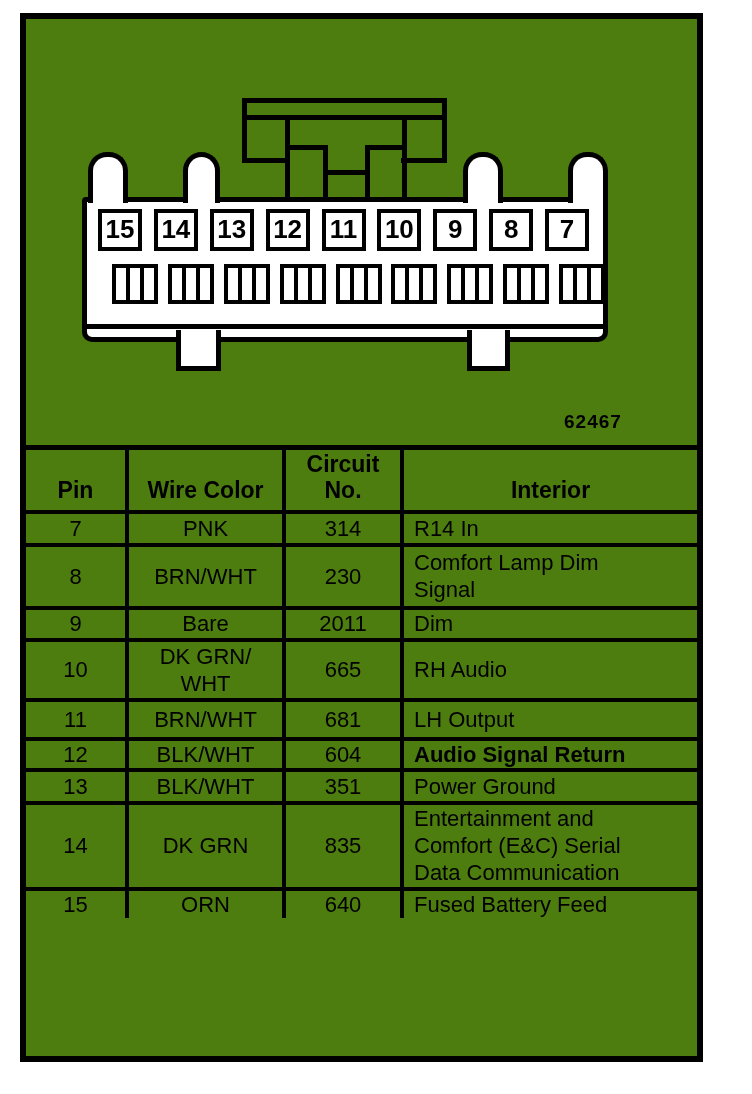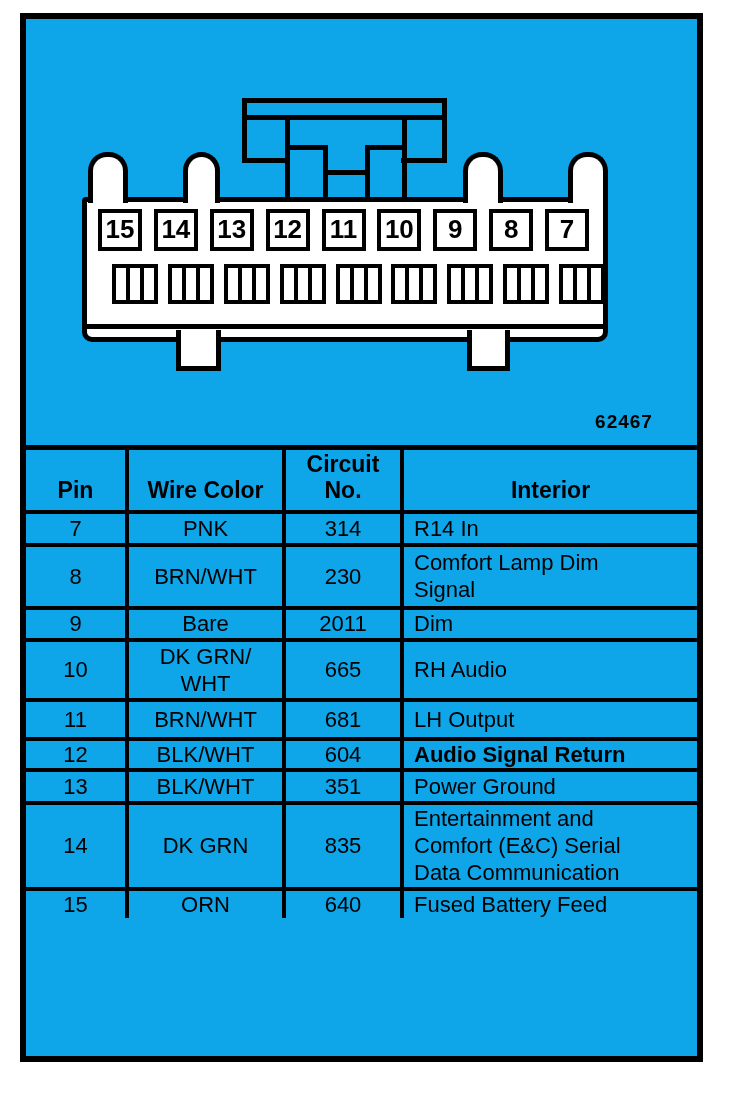--- a/index.html
+++ b/index.html
@@ -7,21 +7,21 @@
   body {
     width: 752px; height: 1094px;
     font-family: "Liberation Sans", sans-serif;
     color:#000;
     position: relative;
   }
   .frame {
     position:absolute; left:20px; top:13px;
     width:683px; height:1049px;
     border:6px solid #000;
-    background:#0ea5e9;
+    background:#4d7c0f;
   }
   
   .figure { position:relative; width:100%; height:426px; overflow:hidden; }
   .abs { position:absolute; }
   .ln { position:absolute; background:#000; }
   .body-shell {
     position:absolute; left:56px; top:178px; width:526px; height:145px;
     border:5px solid #000; border-radius:4px 4px 10px 10px; z-index:1; background:#fff;
   }
   .body-innerline { left:58px; top:305px; width:522px; height:5px; z-index:2; }
@@ -40,21 +40,21 @@
     font-weight:700; font-size:26px; line-height:33px; text-align:center;
   }
   .term-slot {
     position:absolute; top:245px; width:46px; height:40px; z-index:5;
     border:4px solid #000; background:#fff;
   }
   .term-slot i { position:absolute; top:0; width:4px; height:100%; background:#000; }
   .term-slot i.a { left:10px; } .term-slot i.b { left:24px; }
   .fig-num {
     position:absolute; right:13px; top:392px; width:120px;
-    font-weight:700; font-size:19px; text-align:center; letter-spacing:1px;
+    font-weight:700; font-size:19px; text-align:left; letter-spacing:1px;
   }
   
   table.pins {
     width:100%; border-collapse:collapse; table-layout:fixed;
     border-top:5px solid #000;
   }
   table.pins td { border:4px solid #000; white-space:pre-line; overflow:hidden; }
   table.pins tr td:first-child { border-left:none; }
   table.pins tr td:last-child  { border-right:none; }
   table.pins tr:first-child td { border-top:none; }

